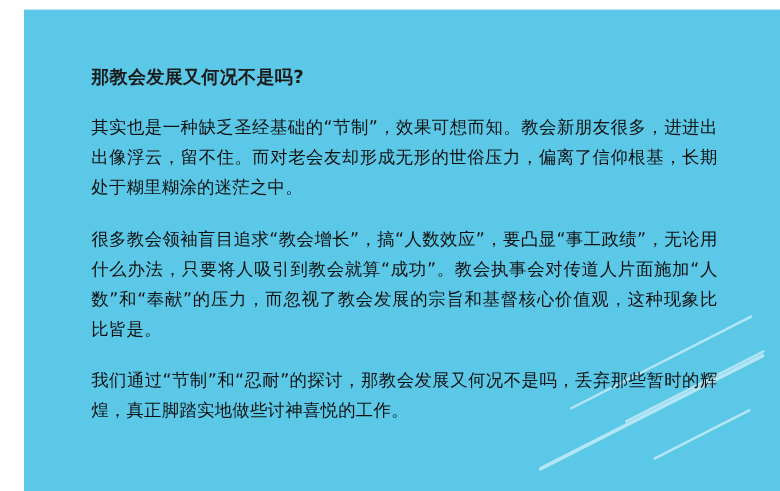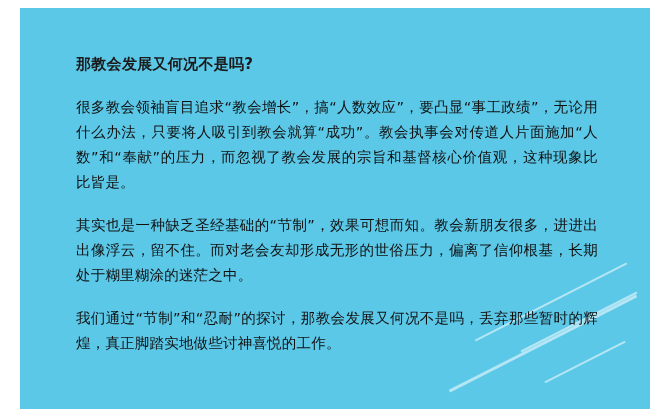--- a/index.html
+++ b/index.html
@@ -77,18 +77,18 @@
 
 <div id="slide">
 
   <div class="streak s1"></div>
   <div class="streak s2"></div>
   <div class="streak s3"></div>
   <div class="streak s4"></div>
 
   <div id="content">
     <h1 id="title">那教会发展又何况不是吗?</h1>
+    <p class="para">其实也是一种缺乏圣经基础的“节制”，效果可想而知。教会新朋友很多，进进出出像浮云，留不住。而对老会友却形成无形的世俗压力，偏离了信仰根基，长期处于糊里糊涂的迷茫之中。</p>
     <p class="para">很多教会领袖盲目追求“教会增长”，搞“人数效应”，要凸显“事工政绩”，无论用什么办法，只要将人吸引到教会就算“成功”。教会执事会对传道人片面施加“人数”和“奉献”的压力，而忽视了教会发展的宗旨和基督核心价值观，这种现象比比皆是。</p>
-    <p class="para">其实也是一种缺乏圣经基础的“节制”，效果可想而知。教会新朋友很多，进进出出像浮云，留不住。而对老会友却形成无形的世俗压力，偏离了信仰根基，长期处于糊里糊涂的迷茫之中。</p>
     <p class="para">我们通过“节制”和“忍耐”的探讨，那教会发展又何况不是吗，丢弃那些暂时的辉煌，真正脚踏实地做些讨神喜悦的工作。</p>
   </div>
 
 </div>
 
 </body></html>

